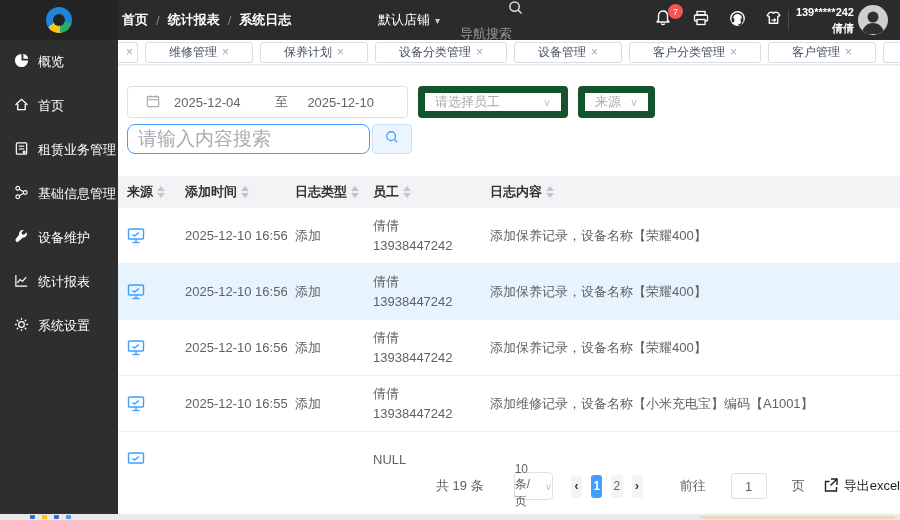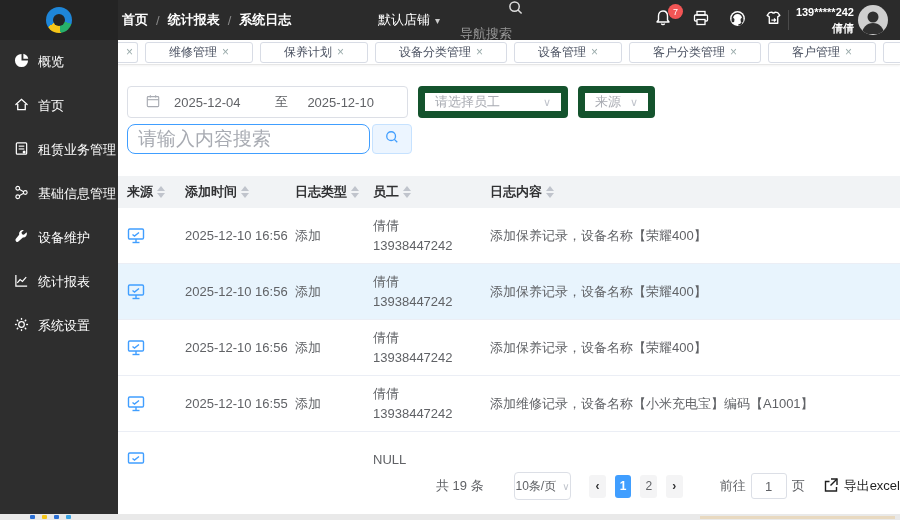--- a/index.html
+++ b/index.html
@@ -70,21 +70,21 @@
   .src-cell svg { display:block; }
 
   
   .pagebar { position:absolute; left:0; top:428px; width:782px; height:36px; background:#fff; z-index:10; display:flex; align-items:center; padding-left:318px; font-size:13px; color:#606266; }
   .pg-total { margin-right:30px; white-space:nowrap; }
   .pg-size { width:79px; height:28px; border:1px solid #dcdfe6; border-radius:4px; display:flex; align-items:center; justify-content:center; gap:6px; font-size:12px; color:#606266; margin-right:18px; cursor:pointer; }
   .pg-size .chev { color:#c0c4cc; font-size:10px; }
   .pg-btn { width:23px; height:23px; border-radius:3px; background:#f4f4f5; color:#606266; display:flex; align-items:center; justify-content:center; font-size:12px; margin-right:9px; cursor:pointer; }
   .pg-btn.arrow { color:#303133; font-weight:bold; }
   .pg-btn.current { background:#409eff; color:#fff; font-weight:bold; }
-  .pg-goto { margin-left:28px; display:flex; align-items:center; gap:5px; white-space:nowrap; }
+  .pg-goto { margin-left:28px; display:flex; align-items:center; gap:25px; white-space:nowrap; }
   .pg-goto input { width:36px; height:26px; border:1px solid #dcdfe6; border-radius:3px; text-align:center; font-size:13px; color:#606266; outline:none; font-family:inherit; }
   .export-btn { margin-left:18px; display:flex; align-items:center; gap:5px; color:#1f1f1f; font-size:13px; cursor:pointer; white-space:nowrap; }
 
   
   .bottom-strip { position:absolute; left:0; top:514px; width:900px; height:6px; background:#e9e9e9; z-index:25; }
   .strip-dot { position:absolute; top:1px; width:5px; height:4px; border-radius:1px; }
   .strip-beige { position:absolute; top:2px; left:700px; width:195px; height:3px; background:#e8d9c0; }
 </style>
 </head>
 <body>

